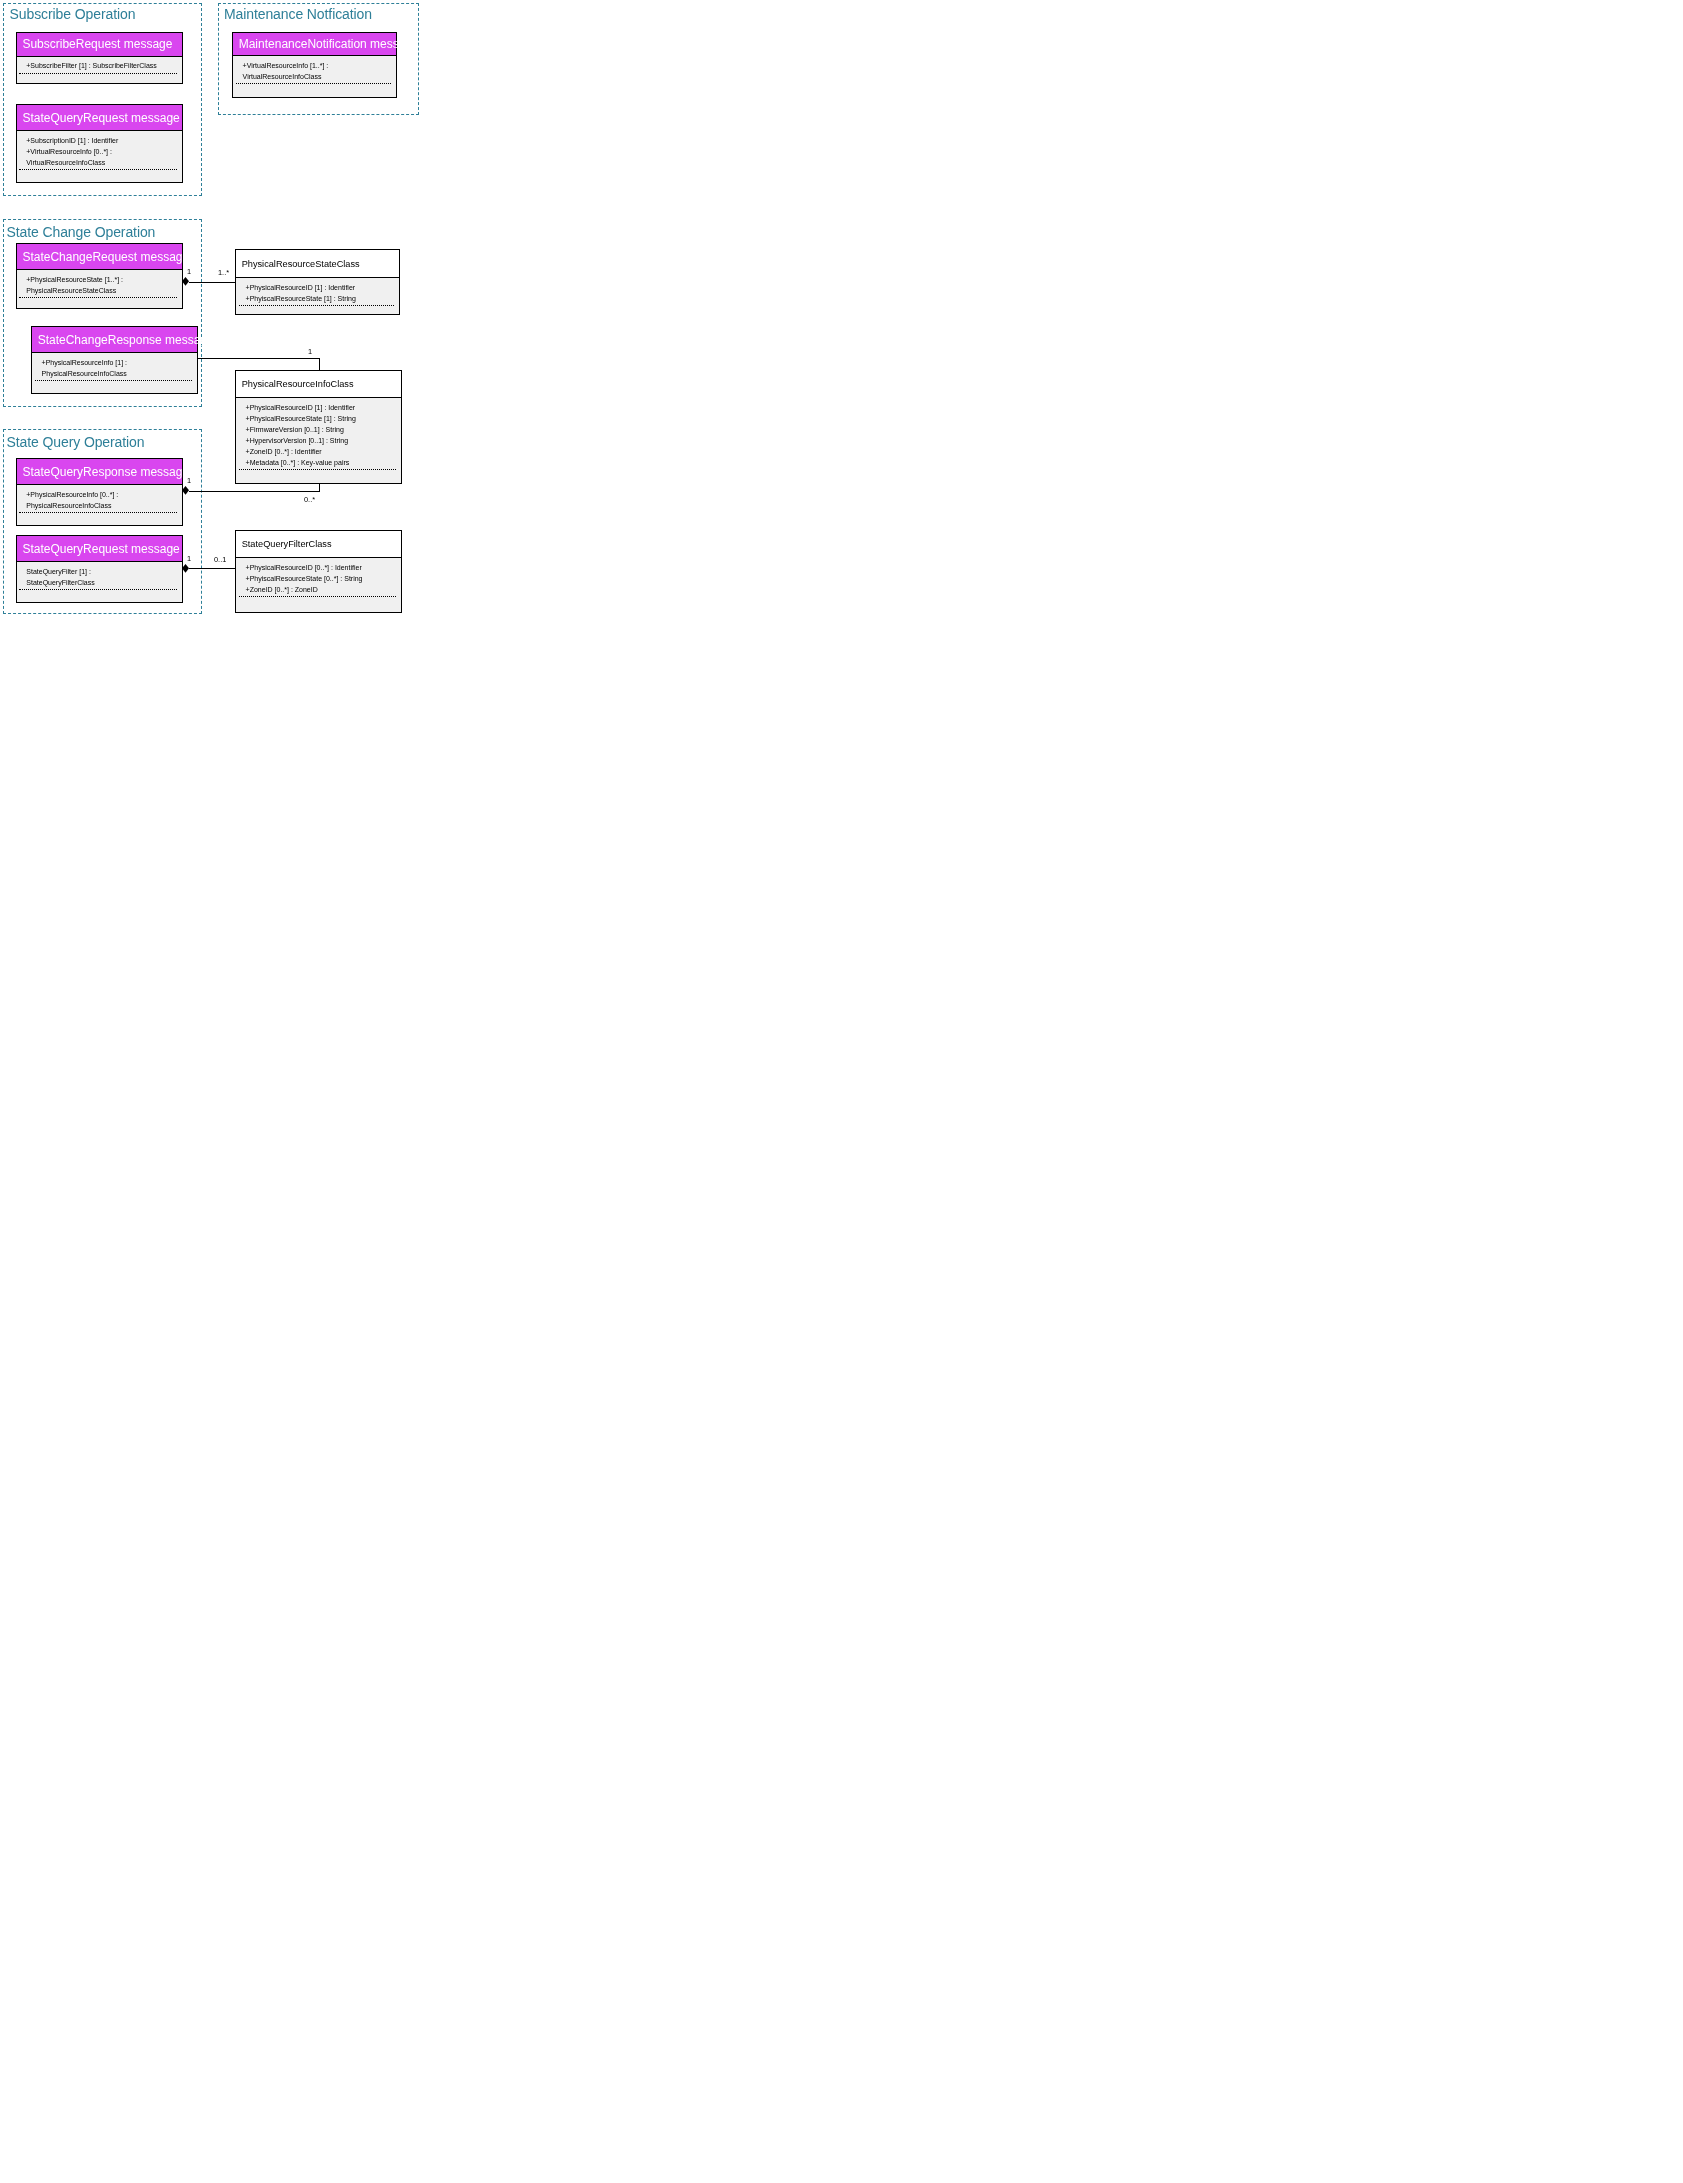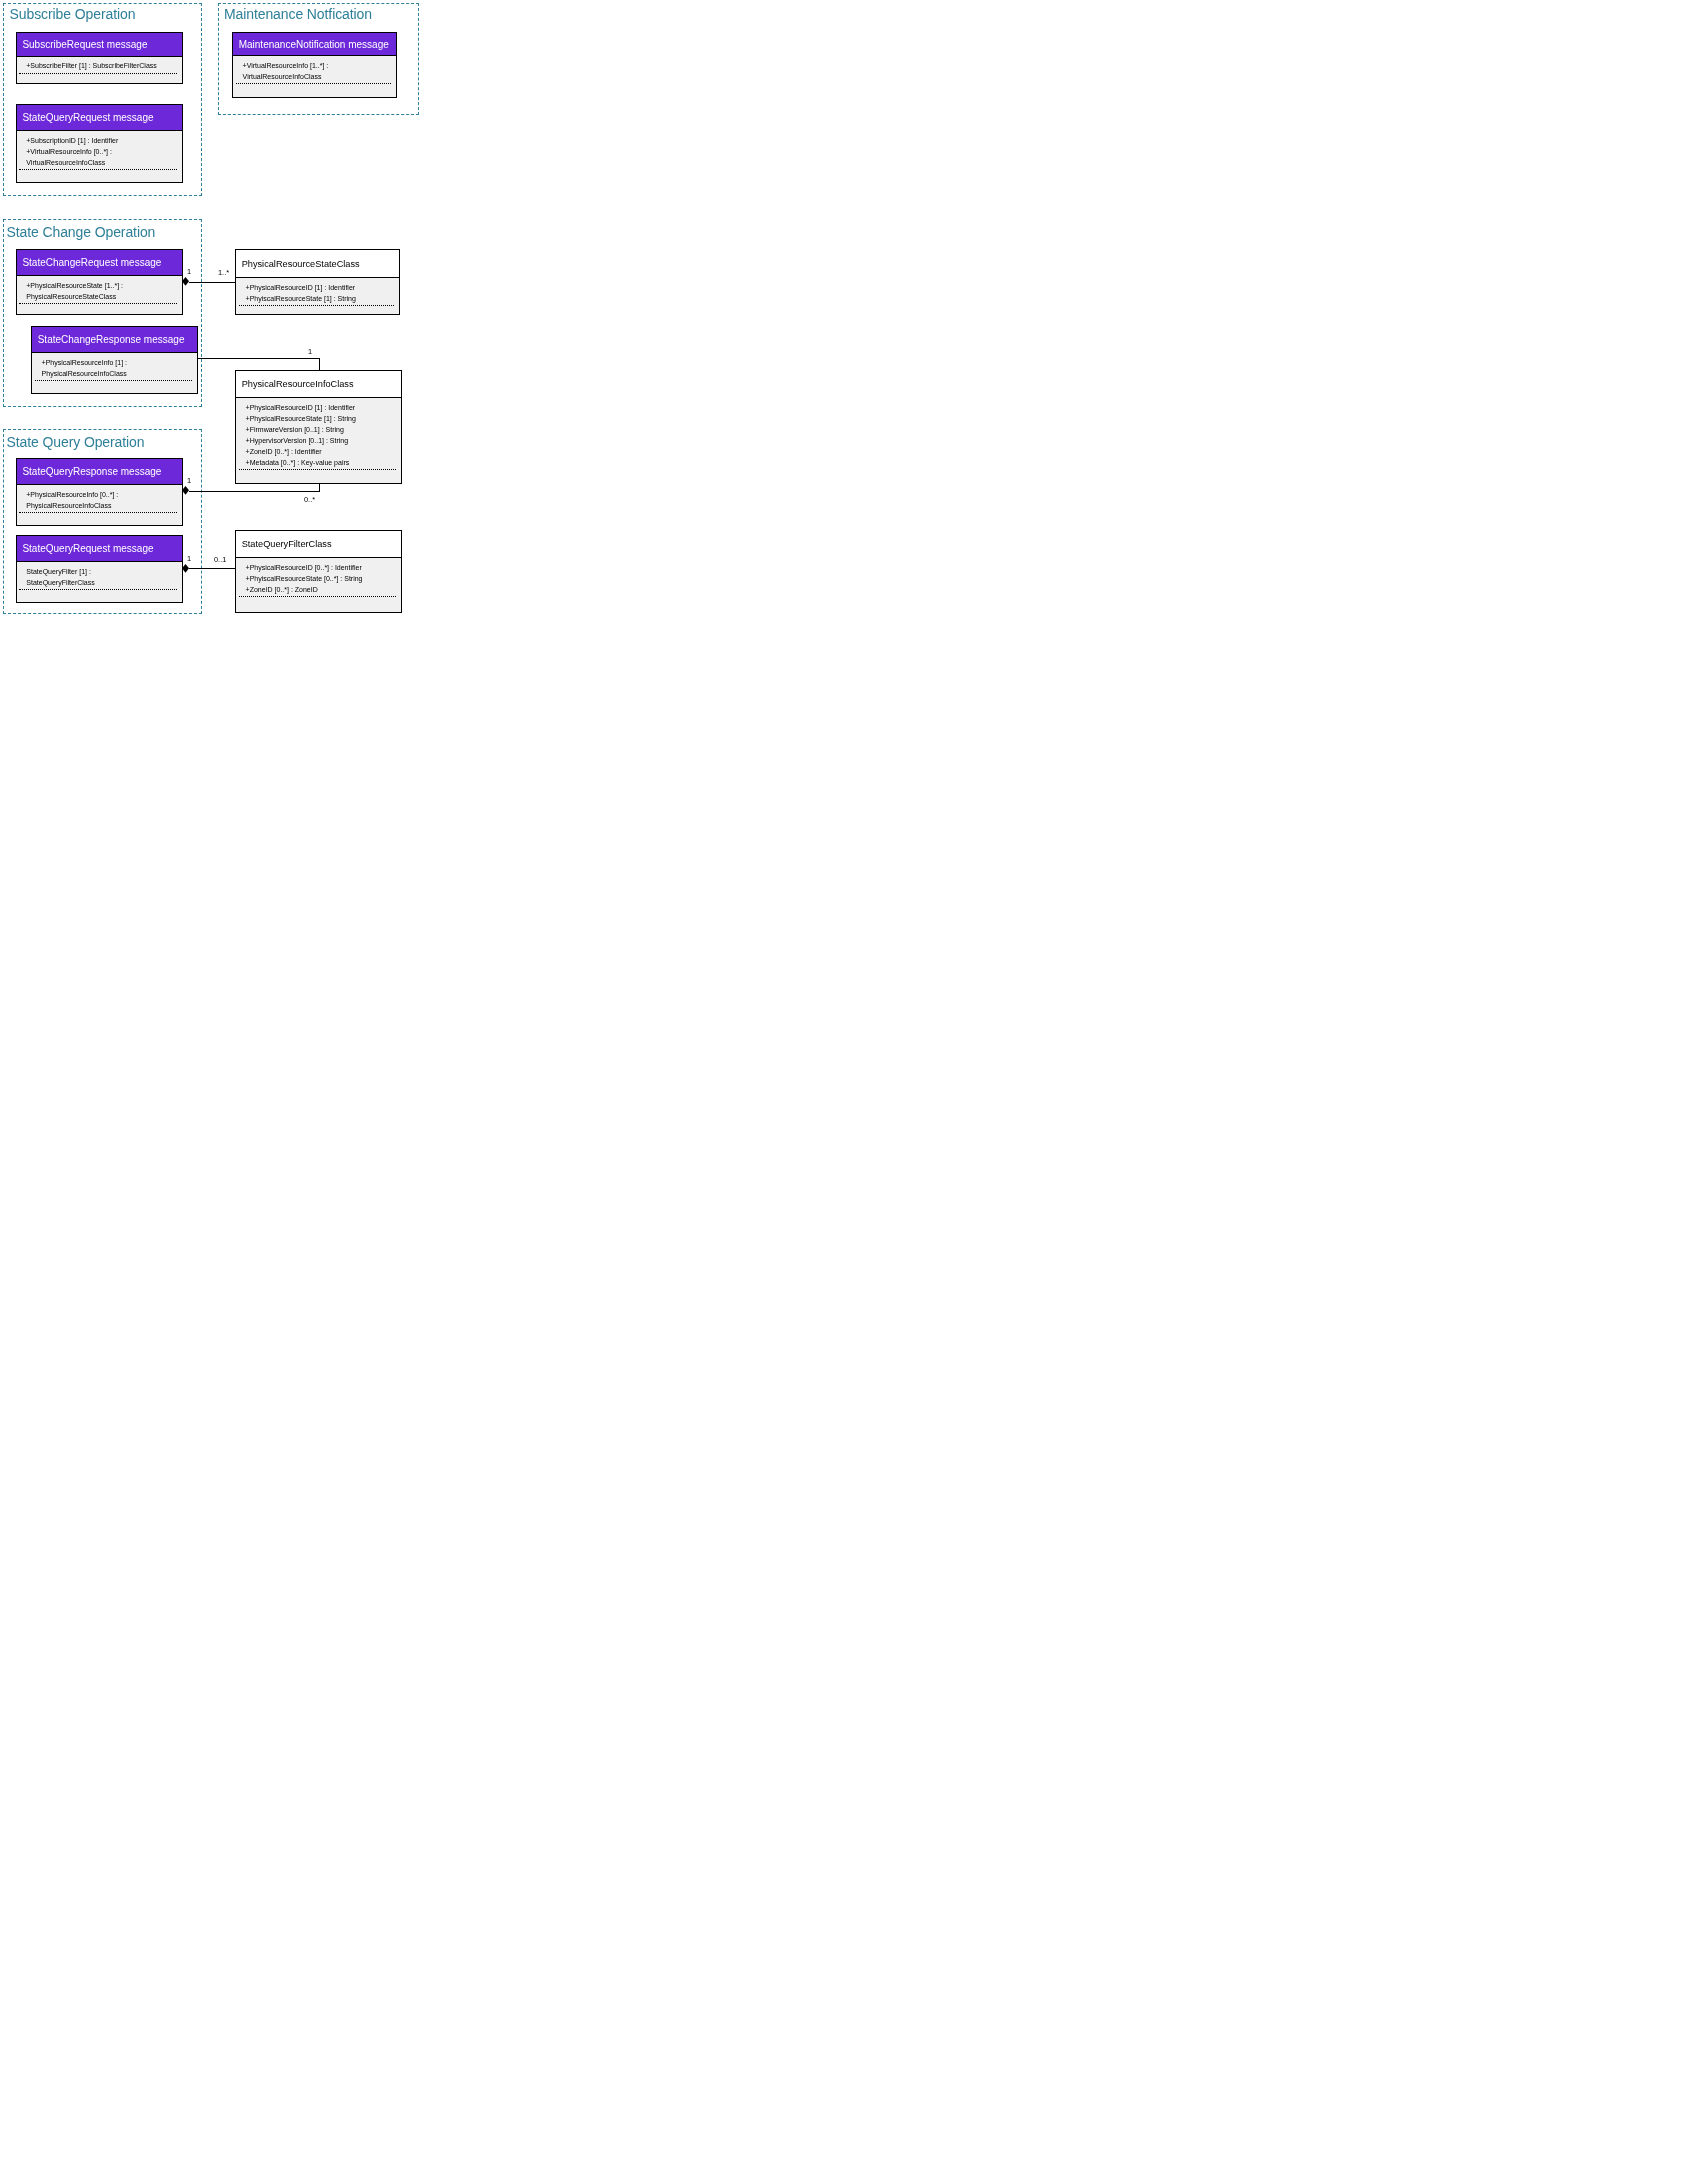--- a/index.html
+++ b/index.html
@@ -1,21 +1,21 @@
 <!DOCTYPE html>
 <html style="font-size:7px"><head>
 <meta charset="utf-8">
 <style>
   html,body{margin:0;padding:0;background:#ffffff;}
   #canvas{position:relative;width:421px;height:619px;background:#ffffff;
           font-family:"Liberation Sans",sans-serif;overflow:hidden;}
   .group{position:absolute;border:1.3px dashed #2e7f98;background:transparent;}
   .group-title{position:absolute;color:#2e7f98;font-size:14px;letter-spacing:-0.1px;white-space:nowrap;}
   .cls{position:absolute;border:1.3px solid #000;background:#f0f0f0;display:flex;flex-direction:column;box-sizing:border-box;}
-  .hdr{background:#6d28d9;color:#ffffff;font-size:10px;display:flex;align-items:center;
+  .hdr{background:#d946ef;color:#ffffff;font-size:12px;display:flex;align-items:center;
        padding-left:5.7px;border-bottom:1.3px solid #000;box-sizing:border-box;flex:0 0 auto;white-space:nowrap;}
   .hdr.plain{background:#ffffff;color:#000000;font-size:9.2px;}
   .attrs{flex:1;padding:3.5px 3.5px 0 9.6px;font-size:7px;line-height:11px;color:#000;}
   .attr{white-space:nowrap;}
   .sep{border-top:1.3px dotted #000;margin:1.7px 1.7px 0 -7px;height:0;}
   .h-line{position:absolute;height:0.9px;background:#000;}
   .v-line{position:absolute;width:0.9px;background:#000;}
   .diamond{position:absolute;width:7px;height:8.7px;background:#000;
            clip-path:polygon(50% 0,100% 50%,50% 100%,0 50%);}
   .mult{position:absolute;font-size:7.4px;color:#000;white-space:nowrap;}
@@ -85,21 +85,21 @@
     <div class="hdr" style="height:23px">
       <span>MaintenanceNotification message</span>
     </div>
     <div class="attrs">
       <div class="attr">+VirtualResourceInfo [1..*] :</div>
       <div class="attr">VirtualResourceInfoClass</div>
       <div class="sep"></div>
     </div>
   </div>
 
-  <div class="cls" style="left:15.7px;top:249px;width:167px;height:66px">
+  <div class="cls" style="left:15.7px;top:243px;width:167px;height:66px">
     <div class="hdr" style="height:26px">
       <span>StateChangeRequest message</span>
     </div>
     <div class="attrs">
       <div class="attr">+PhysicalResourceState [1..*] :</div>
       <div class="attr">PhysicalResourceStateClass</div>
       <div class="sep"></div>
     </div>
   </div>
 

